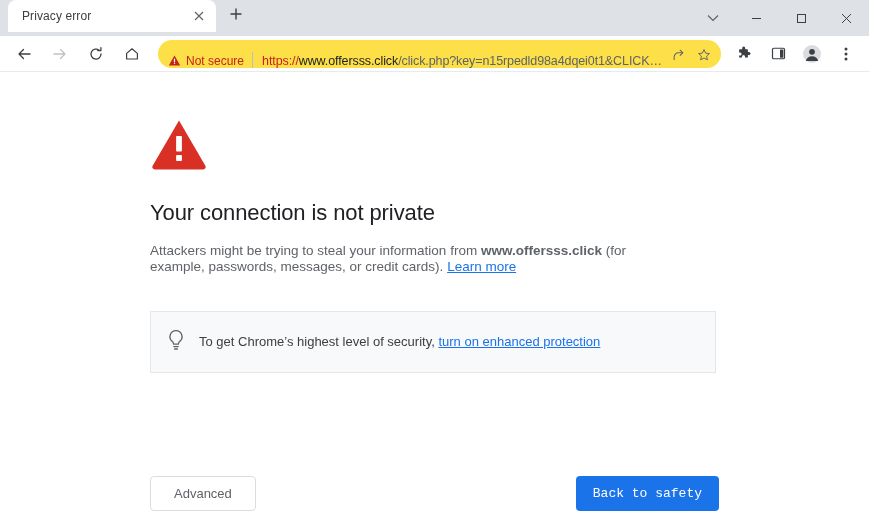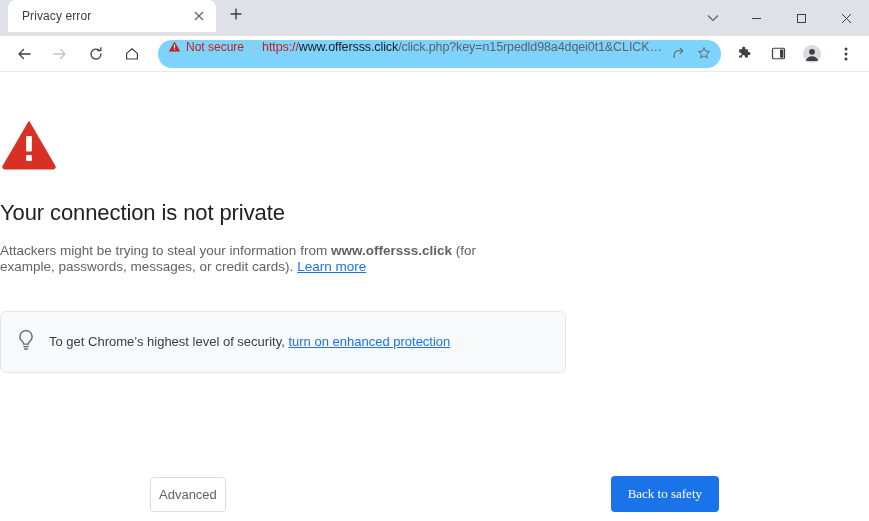--- a/index.html
+++ b/index.html
@@ -114,24 +114,24 @@
     margin: 0 4px;
     display: flex;
     align-items: center;
     justify-content: center;
     border-radius: 50%;
     flex: none;
   }
   .omnibox {
     flex: 1;
     height: 28px;
-    background: #7dd3fc;
+    background: #fde047;
     border-radius: 14px;
     display: flex;
-    align-items: flex-start;
+    align-items: flex-end;
     margin: 0 6px 0 8px;
     padding: 0 4px 0 10px;
     box-sizing: border-box;
     overflow: hidden;
     min-width: 0;
   }
   .notsecure {
     display: flex;
     align-items: center;
     flex: none;
@@ -188,20 +188,21 @@
 
   
   .content {
     flex: 1;
     background: #ffffff;
     overflow: hidden;
     position: relative;
   }
   .interstitial {
     width: 570px;
+    margin-left: 150px;
     padding-top: 46px;
     box-sizing: border-box;
   }
   .warn-icon { margin-bottom: 26px; }
   .headline {
     font-size: 22px;
     font-weight: normal;
     color: #202124;
     margin: 0 0 17px 0;
     letter-spacing: -0.1px;
@@ -225,21 +226,21 @@
     letter-spacing: 0.2px;
     margin: 0;
     padding-top: 12px;
   }
   .infobox {
     margin-top: 36px;
     width: 566px;
     box-sizing: border-box;
     background: #f8f9fa;
     border: 1px solid #e4e7ea;
-    border-radius: 6px;
+    border-radius: 0;
     padding: 17px 16px;
     display: flex;
     align-items: center;
     gap: 14px;
   }
   .infobox-text {
     font-size: 13px;
     color: #3c4043;
     line-height: 18px;
   }
@@ -252,25 +253,25 @@
     align-items: center;
     justify-content: space-between;
   }
   .btn-advanced {
     font-family: "Liberation Sans", sans-serif;
     font-size: 13px;
     color: #5f6368;
     background: #ffffff;
     border: 1px solid #dadce0;
     border-radius: 4px;
-    padding: 9px 8px;
+    padding: 9px 23px;
     cursor: pointer;
   }
   .btn-primary {
-    font-family: Liberation Serif, serif;
+    font-family: Liberation Mono, monospace;
     font-size: 13px;
     color: #ffffff;
     background: #1a73e8;
     border: none;
     border-radius: 4px;
     padding: 10px 17px;
     cursor: pointer;
   }
 </style>
 </head>

